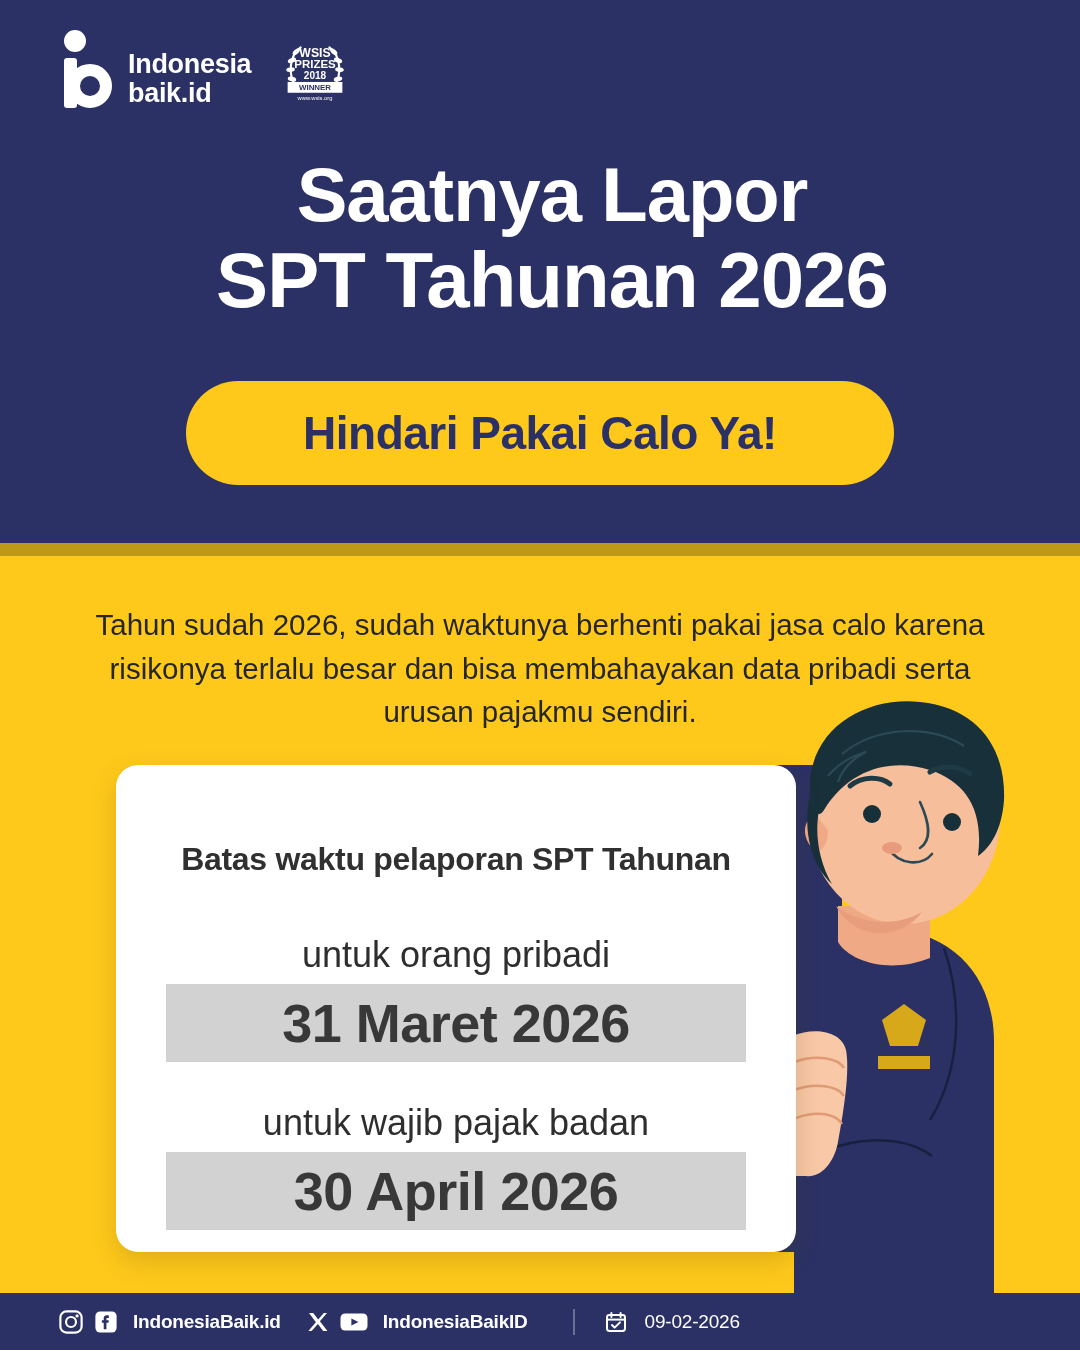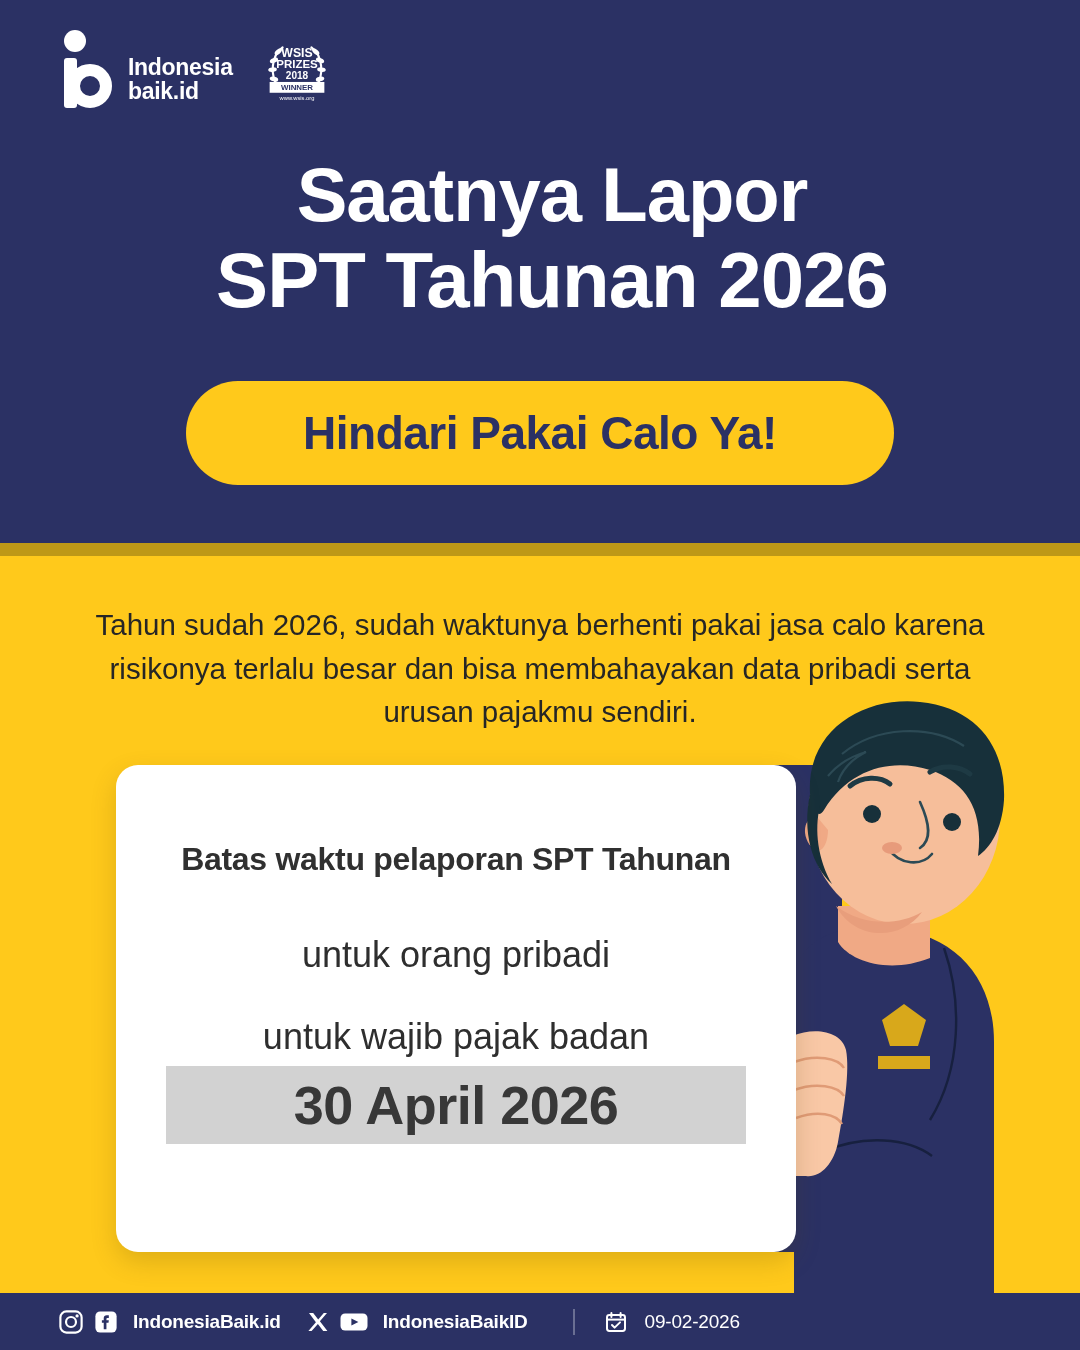--- a/index.html
+++ b/index.html
@@ -33,21 +33,21 @@
   }
   .logo-mark .stem {
     position:absolute; left:2px; top:28px; width:13px; height:50px;
     background:#ffffff; border-radius:3px;
   }
   .logo-mark .bowl {
     position:absolute; left:6px; top:34px; width:44px; height:44px;
     border:12px solid #ffffff; border-radius:50%;
   }
   .logo-word {
-    color:#ffffff; font-weight:bold; font-size:23px; line-height:1.06;
+    color:#ffffff; font-weight:bold; font-size:27px; line-height:1.06;
     letter-spacing:-0.3px;
     margin-top:20px;
   }
   .wsis {
     width:72px; height:72px; margin-left:12px; position:relative;
   }
 
   .title {
     position:absolute; top:152px; left:0; width:1080px;
     text-align:center; color:#ffffff;
@@ -223,20 +223,23 @@
           <path d="M16 428 C38 420 56 424 62 434"></path>
         </g>
       </g>
     </svg>
   </div>
 
   <div class="card">
     <div class="card-title">Batas waktu pelaporan SPT Tahunan</div>
 
     <div class="sub first">untuk orang pribadi</div>
+    <div class="dateband">
+      <span>31 Maret 2026</span>
+    </div>
 
     <div class="sub second">untuk wajib pajak badan</div>
     <div class="dateband">
       <span>30 April 2026</span>
     </div>
   </div>
 
   <div class="footer">
     <span class="ic">
       <svg width="26" height="26" viewBox="0 0 24 24">

